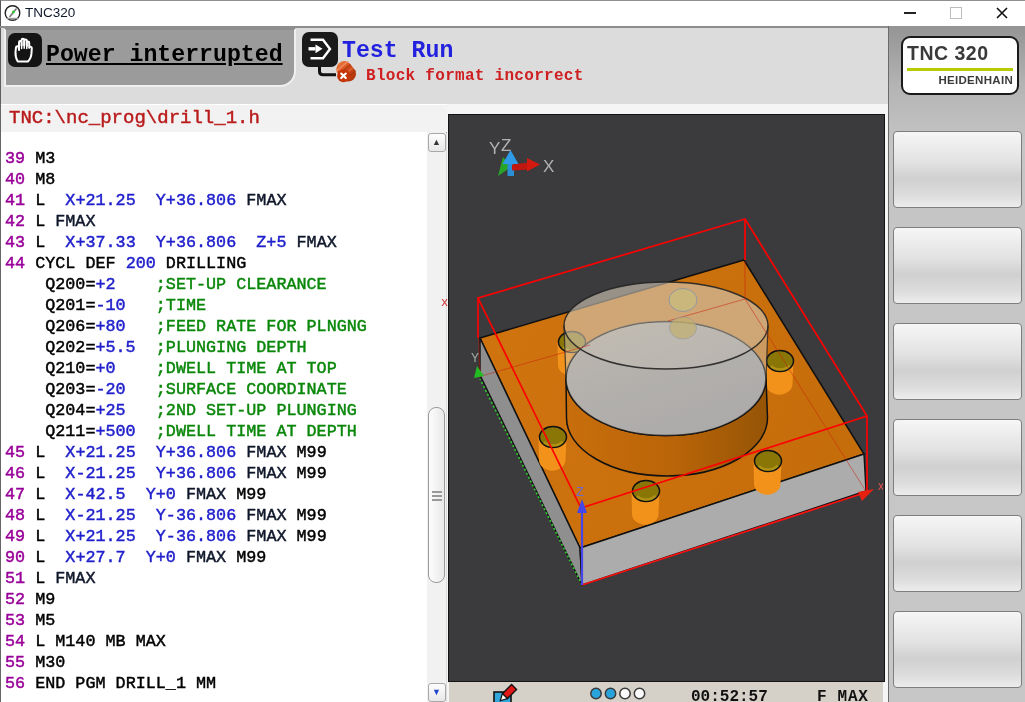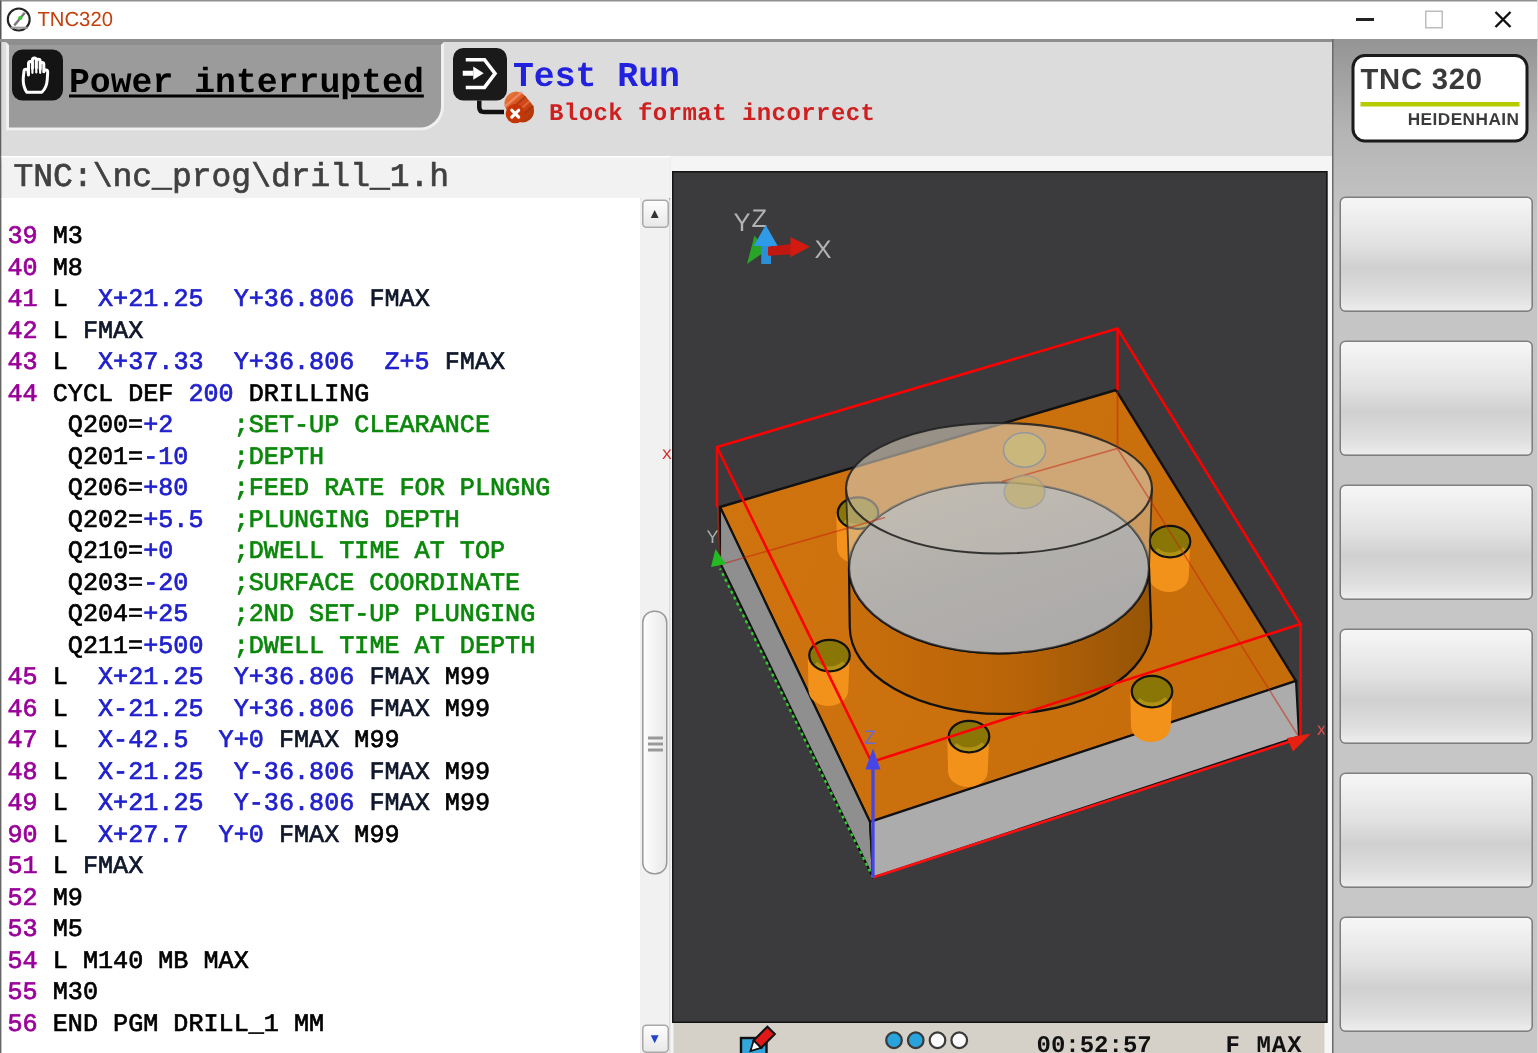--- a/index.html
+++ b/index.html
@@ -2,42 +2,42 @@
 <html><head>
 <meta charset="utf-8">
 <style>
 html,body{margin:0;padding:0;}
 body{width:1025px;height:702px;position:relative;overflow:hidden;background:#DCDCDC;font-family:"Liberation Sans",sans-serif;}
 .abs{position:absolute;}
 .mono{font-family:"Liberation Mono",monospace;}
 
 #titlebar{left:0;top:0;width:1025px;height:26px;background:#fff;border-left:1px solid #555;border-top:1px solid #909090;box-sizing:border-box;}
 #tbsep{left:0;top:26px;width:1025px;height:2px;background:#8E8E8E;}
-#titletext{left:25px;top:5px;font-size:13.5px;color:#c2410c;}
+#titletext{left:25px;top:5px;font-size:13.5px;color:#0f172a;}
 #btnmin{left:904px;top:12px;width:12px;height:2px;background:#222;}
 #btnmax{left:950px;top:7px;width:10px;height:10px;border:1.4px solid #BDBDBD;}
 
 #topband{left:1px;top:28px;width:887px;height:80px;background:#DCDCDC;}
 #modebox{left:4px;top:28px;width:288px;height:55px;background:#9B9B9B;border:2px solid #F0F0F0;border-top-color:#8E8E8E;border-radius:0 0 16px 0;}
 #handbox{left:8px;top:33px;width:34px;height:34px;background:#141414;border-radius:7px;}
 #powtext{left:46px;top:43.7px;font-size:23.2px;line-height:23.2px;font-weight:bold;color:#000;text-decoration:underline;}
 #tricon{left:302px;top:32px;width:36px;height:35px;background:#1A1A1A;border-radius:7px;}
 #trtext{left:342px;top:40px;font-size:23.2px;line-height:23.2px;font-weight:bold;color:#2222DE;}
 #errtext{left:366px;top:68.3px;font-size:16px;line-height:16px;letter-spacing:0.29px;font-weight:bold;color:#CE2021;}
 
 #sidebar{left:888px;top:26px;width:137px;height:676px;background:linear-gradient(180deg,#949494 0px,#B4B4B4 60px,#C5C5C5 120px,#C7C7C7 100%);}
 #sideline{left:888px;top:26px;width:1px;height:676px;background:#6A6A6A;}
 #logobox{left:901px;top:36px;width:114px;height:55px;background:#fff;border:2px solid #1A1A1A;border-radius:9px;}
 #logotnc{left:907px;top:42px;font-size:19.5px;font-weight:bold;color:#3A3A3A;letter-spacing:0.5px;}
 #logoline{left:907px;top:68px;width:106px;height:3px;background:#B6CB00;}
 #logohh{left:0px;top:74px;width:106px;text-align:right;font-size:11.5px;font-weight:bold;color:#3A3A3A;letter-spacing:0.3px;}
 .softkey{left:893px;width:129px;height:77px;background:linear-gradient(180deg,#F6F6F6 0%,#E2E2E2 40%,#D0D0D0 62%,#DDDDDD 85%,#EDEDED 100%);border:1px solid #7E7E7E;border-radius:4px;box-sizing:border-box;}
 
 #codehead{left:1px;top:104px;width:446px;height:27px;background:#F2F2F2;border-top:1px solid #fff;border-bottom:1px solid #9A9A9A;}
-#codeheadtext{left:9px;top:110px;font-size:22px;line-height:17px;font-weight:normal;-webkit-text-stroke:0.45px;color:#404040;}
+#codeheadtext{left:9px;top:110px;font-size:19px;line-height:17px;font-weight:normal;-webkit-text-stroke:0.45px;color:#b91c1c;}
 #codebg{left:1px;top:132px;width:426px;height:570px;background:#FFFFFF;}
 #codeleft{left:0px;top:104px;width:1px;height:598px;background:#666;}
 pre#code{left:5px;top:148.2px;margin:0;font-family:"Liberation Mono",monospace;font-size:16.75px;line-height:21px;font-weight:normal;-webkit-text-stroke:0.45px;color:#000;}
 .n{color:#990099}.b{color:#2020CC}.o{color:#0f172a}.g{color:#0A870A}
 
 #sbtrack{left:427px;top:132px;width:19px;height:570px;background:#F1F1F1;}
 .sbtn{left:427.5px;width:18px;height:19px;background:linear-gradient(180deg,#FDFDFD,#E8E8E8);border:1px solid #A8A8A8;border-radius:3px;box-sizing:border-box;color:#333;font-size:9px;text-align:center;line-height:17px;font-weight:bold;}
 #sthumb{left:428px;top:407px;width:17px;height:176px;background:linear-gradient(90deg,#FDFDFD,#E9E9E9);border:1px solid #9A9A9A;border-radius:8px;box-sizing:border-box;}
 .grip{left:431.5px;width:10px;height:1.5px;background:#999;}
 
@@ -120,21 +120,21 @@
 <div class="abs" id="codehead"></div>
 <div class="abs mono" id="codeheadtext">TNC:\nc_prog\drill_1.h</div>
 <div class="abs" id="codebg"></div>
 <pre class="abs" id="code"><span class="n">39</span> M3
 <span class="n">40</span> M8
 <span class="n">41</span> L  <span class="b">X+21.25  Y+36.806</span> <span class="o">FMAX</span>
 <span class="n">42</span> L <span class="o">FMAX</span>
 <span class="n">43</span> L  <span class="b">X+37.33  Y+36.806  Z+5</span> <span class="o">FMAX</span>
 <span class="n">44</span> CYCL DEF <span class="b">200</span> DRILLING
     Q200=<span class="b">+2</span>    <span class="g">;SET-UP CLEARANCE</span>
-    Q201=<span class="b">-10</span>   <span class="g">;DEPTH</span>
+    Q201=<span class="b">-10</span>   <span class="g">;TIME</span>
     Q206=<span class="b">+80</span>   <span class="g">;FEED RATE FOR PLNGNG</span>
     Q202=<span class="b">+5.5</span>  <span class="g">;PLUNGING DEPTH</span>
     Q210=<span class="b">+0</span>    <span class="g">;DWELL TIME AT TOP</span>
     Q203=<span class="b">-20</span>   <span class="g">;SURFACE COORDINATE</span>
     Q204=<span class="b">+25</span>   <span class="g">;2ND SET-UP PLUNGING</span>
     Q211=<span class="b">+500</span>  <span class="g">;DWELL TIME AT DEPTH</span>
 <span class="n">45</span> L  <span class="b">X+21.25  Y+36.806</span> <span class="o">FMAX</span> M99
 <span class="n">46</span> L  <span class="b">X-21.25  Y+36.806</span> <span class="o">FMAX</span> M99
 <span class="n">47</span> L  <span class="b">X-42.5  Y+0</span> <span class="o">FMAX</span> M99
 <span class="n">48</span> L  <span class="b">X-21.25  Y-36.806</span> <span class="o">FMAX</span> M99

